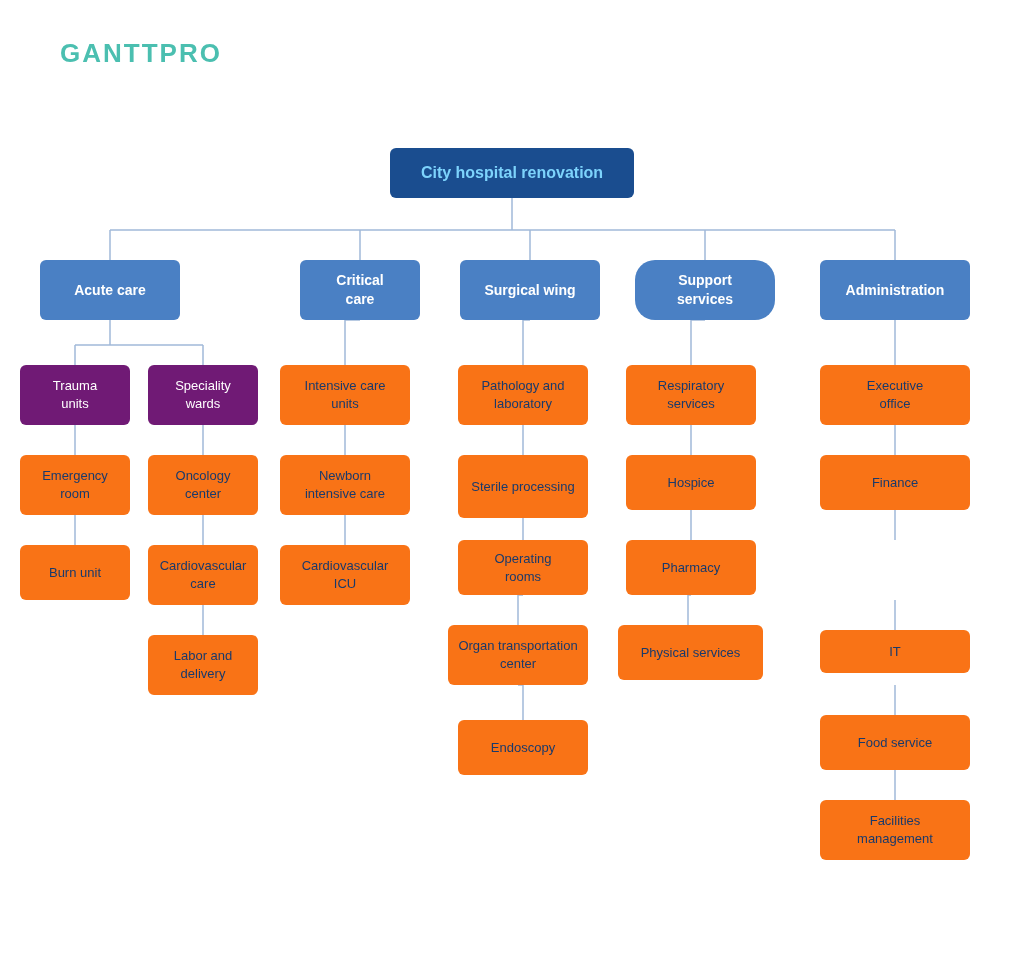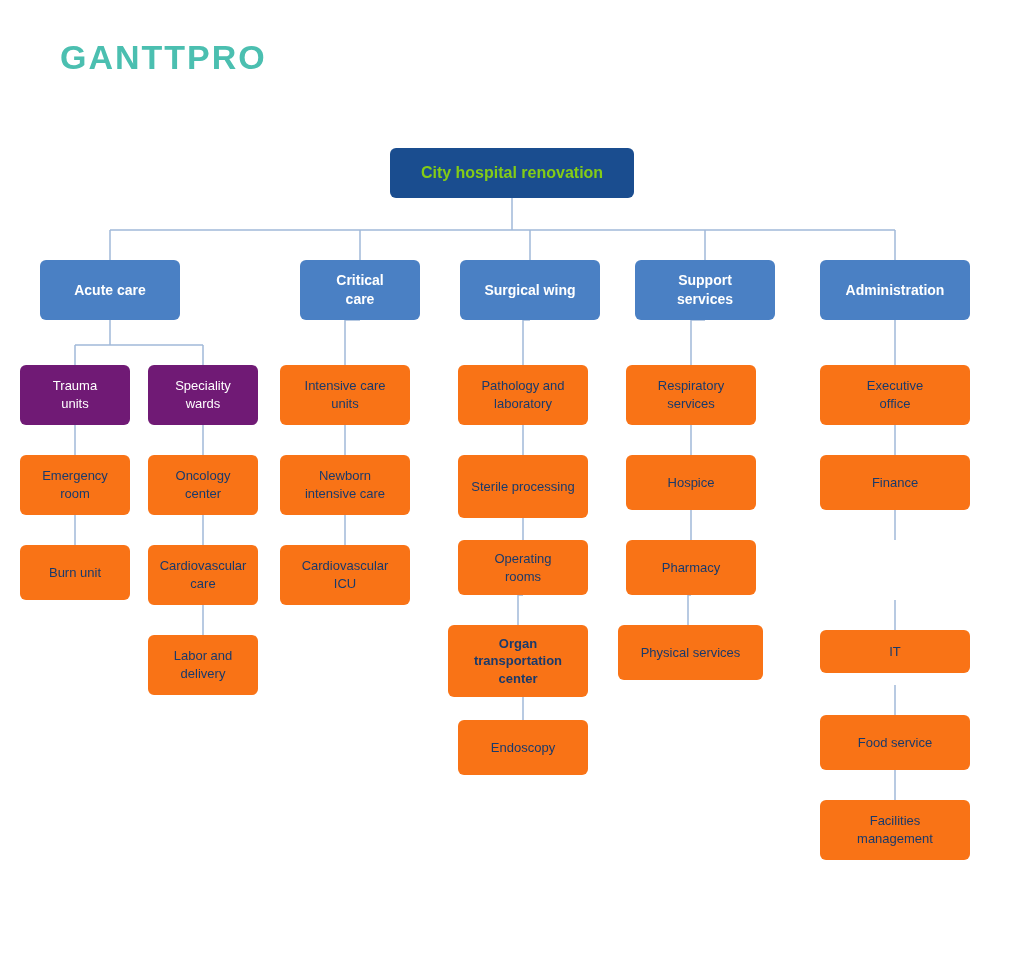--- a/index.html
+++ b/index.html
@@ -8,21 +8,21 @@
       font-family: 'Segoe UI', Arial, sans-serif;
       min-height: 954px;
       width: 1024px;
       overflow-x: hidden;
     }
 
     .logo {
       position: absolute;
       top: 38px;
       left: 60px;
-      font-size: 34px;
+      font-size: 26px;
       font-weight: 800;
       letter-spacing: 2px;
       color: #4bbfb0;
     }
 
     .org-chart {
       position: relative;
       width: 1024px;
       padding: 20px 0 40px 0;
     }
@@ -35,21 +35,21 @@
       align-items: center;
       justify-content: center;
       text-align: center;
       font-size: 13.5px;
       line-height: 1.35;
       padding: 8px 10px;
     }
 
     .node-root {
       background: #1a4d8f;
-      color: #84cc16;
+      color: #7dd3fc;
       font-weight: 700;
       font-size: 16px;
     }
 
     .node-level1 {
       background: #4a80c4;
       color: #fff;
       font-weight: 600;
       font-size: 14px;
     }
@@ -156,21 +156,21 @@
 
     <line x1="895" y1="770" x2="895" y2="800"></line>
   </svg>
 
   <div class="node node-root" style="left:390px;top:148px;width:244px;height:50px;">City hospital renovation</div>
 
   <div class="node node-level1" style="left:40px;top:260px;width:140px;height:60px;">Acute care</div>
   <div class="node node-level1" style="left:300px;top:260px;width:120px;height:60px;white-space:pre-line;">Critical
 care</div>
   <div class="node node-level1" style="left:460px;top:260px;width:140px;height:60px;">Surgical wing</div>
-  <div class="node node-level1" style="left:635px;top:260px;width:140px;height:60px;white-space:pre-line;">Support
+  <div class="node node-level1" style="left:635px;top:260px;width:140px;height:60px;white-space:pre-line;border-radius:20px;">Support
 services</div>
   <div class="node node-level1" style="left:820px;top:260px;width:150px;height:60px;">Administration</div>
 
   <div class="node node-level2-dark" style="left:20px;top:365px;width:110px;height:60px;white-space:pre-line;">Trauma
 units</div>
 
   <div class="node node-level2-dark" style="left:148px;top:365px;width:110px;height:60px;white-space:pre-line;">Speciality
 wards</div>
 
   <div class="node node-level2" style="left:280px;top:365px;width:130px;height:60px;white-space:pre-line;">Intensive care
@@ -210,21 +210,21 @@
 
   <div class="node node-level2" style="left:458px;top:540px;width:130px;height:55px;white-space:pre-line;">Operating
 rooms</div>
 
   <div class="node node-level2" style="left:626px;top:540px;width:130px;height:55px;">Pharmacy</div>
 
 
   <div class="node node-level2" style="left:148px;top:635px;width:110px;height:60px;white-space:pre-line;">Labor and
 delivery</div>
 
-  <div class="node node-level2" style="left:448px;top:625px;width:140px;height:72px;white-space:pre-line;font-weight:bold;">Organ transportation
+  <div class="node node-level2" style="left:448px;top:625px;width:140px;height:60px;white-space:pre-line;">Organ transportation
 center</div>
 
   <div class="node node-level2" style="left:618px;top:625px;width:145px;height:55px;">Physical services</div>
 
   <div class="node node-level2" style="left:820px;top:630px;width:150px;height:43px;">IT</div>
 
   <div class="node node-level2" style="left:458px;top:720px;width:130px;height:55px;">Endoscopy</div>
 
   <div class="node node-level2" style="left:820px;top:715px;width:150px;height:55px;">Food service</div>
 

